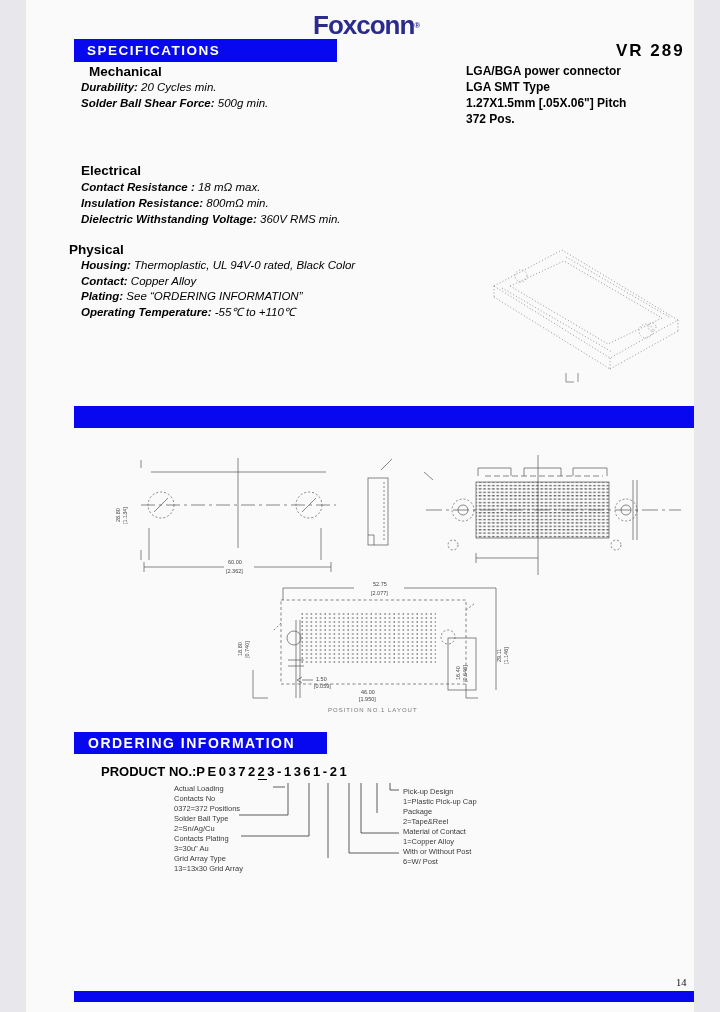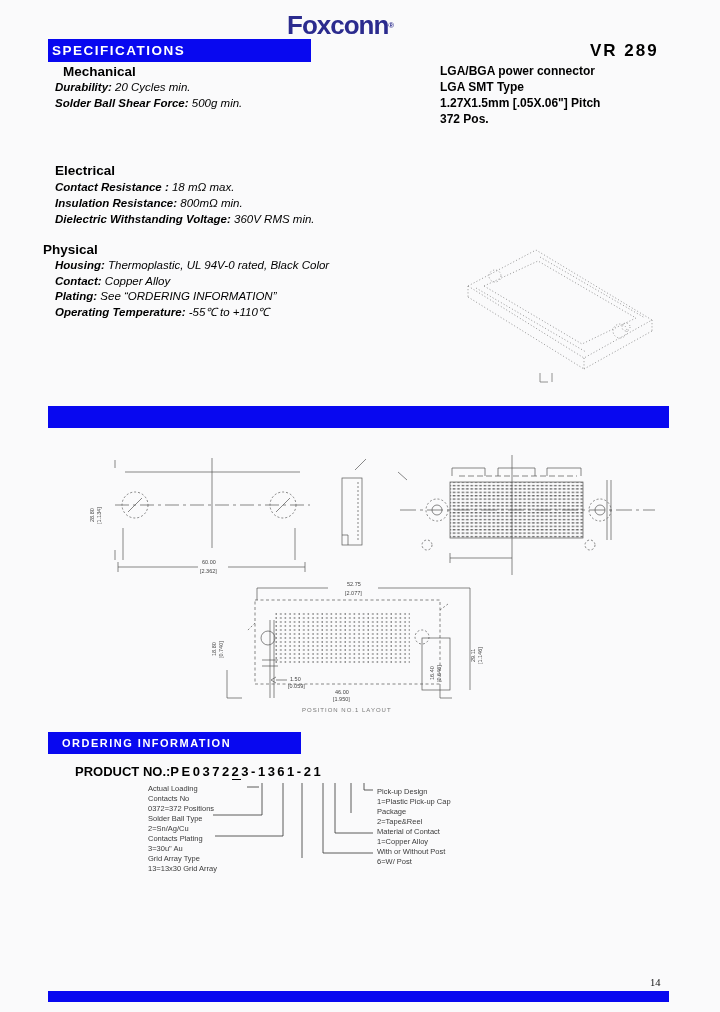--- a/index.html
+++ b/index.html
@@ -1,16 +1,16 @@
 <!DOCTYPE html>
 <html><head>
 <meta charset="utf-8">
 <style>
   html,body{margin:0;padding:0;background:#e8e8ec;}
-  #page{position:relative;width:720px;height:1012px;background:#fafafb;
+  #page{position:relative;width:668px;height:1012px;background:#fafafb;
         font-family:"Liberation Sans",sans-serif;color:#000;overflow:hidden;margin:0 auto;}
   .abs{position:absolute;}
   .bluebar{background:#0808f0;}
   .bartext{color:#fff;font-weight:600;}
   .sec-title{font-size:13.5px;font-weight:bold;}
   .spec-line{font-size:11.5px;white-space:nowrap;}
   .spec-line .lbl{font-weight:bold;font-style:italic;}
   .spec-line .val{font-style:italic;}
   .prod-line{font-size:12px;font-weight:bold;white-space:nowrap;}
   .logo{font-weight:900;font-size:26px;color:#2b2b8e;letter-spacing:-1px;transform:scaleY(.92);}
@@ -28,21 +28,21 @@
 </head>
 <body>
 
 <div id="page">
 
   <div class="abs" style="left:287px;top:10px;">
     <span class="logo">Foxconn</span><span class="reg">®</span>
   </div>
 
   <div class="abs bluebar" style="left:48px;top:39px;width:263px;height:23px;">
-    <div class="bartext" style="font-size:13.5px;letter-spacing:1.5px;line-height:23px;padding-left:4px;">SPECIFICATIONS</div>
+    <div class="bartext" style="font-size:13.5px;letter-spacing:1.5px;line-height:23px;padding-left:13px;">SPECIFICATIONS</div>
   </div>
 
   <div class="abs vr" style="left:590px;top:41px;">VR  289</div>
 
   <div class="abs" style="left:440px;top:63px;line-height:16px;">
     <div class="prod-line">LGA/BGA power connector</div>
     <div class="prod-line">LGA SMT Type</div>
     <div class="prod-line">1.27X1.5mm [.05X.06"] Pitch</div>
     <div class="prod-line">372 Pos.</div>
   </div>
@@ -167,21 +167,21 @@
       <text x="183" y="121">[1.950]</text>
       <text x="284" y="100" transform="rotate(-90 284 100)">16.40</text>
       <text x="291" y="102" transform="rotate(-90 291 102)">[0.646]</text>
       <text x="325" y="82" transform="rotate(-90 325 82)">29.11</text>
       <text x="332" y="84" transform="rotate(-90 332 84)">[1.146]</text>
     </g>
     <text x="152" y="132" fill="#777" font-size="6" letter-spacing="1">POSITION  NO.1  LAYOUT</text>
   </svg>
 
   <div class="abs bluebar" style="left:48px;top:732px;width:253px;height:22px;">
-    <div class="bartext" style="font-size:11px;letter-spacing:1.5px;line-height:22px;padding-left:14px;">ORDERING   INFORMATION</div>
+    <div class="bartext" style="font-size:14px;letter-spacing:1.5px;line-height:22px;padding-left:14px;">ORDERING   INFORMATION</div>
   </div>
 
   <div class="abs" style="left:75px;top:762px;">
     <span class="pn-label">PRODUCT NO.:</span><span class="pn-num">PE0372</span><span class="pn-num pn-u">2</span><span class="pn-num">3-1361-21</span>
   </div>
 
   <svg class="abs" style="left:0;top:775px;" width="720" height="160" viewBox="0 0 720 160">
     <g fill="none" stroke="#333" stroke-width="0.8">
       <path d="M247,12 H259"></path>
       <path d="M262,8 V40 M213,40 H262"></path>

